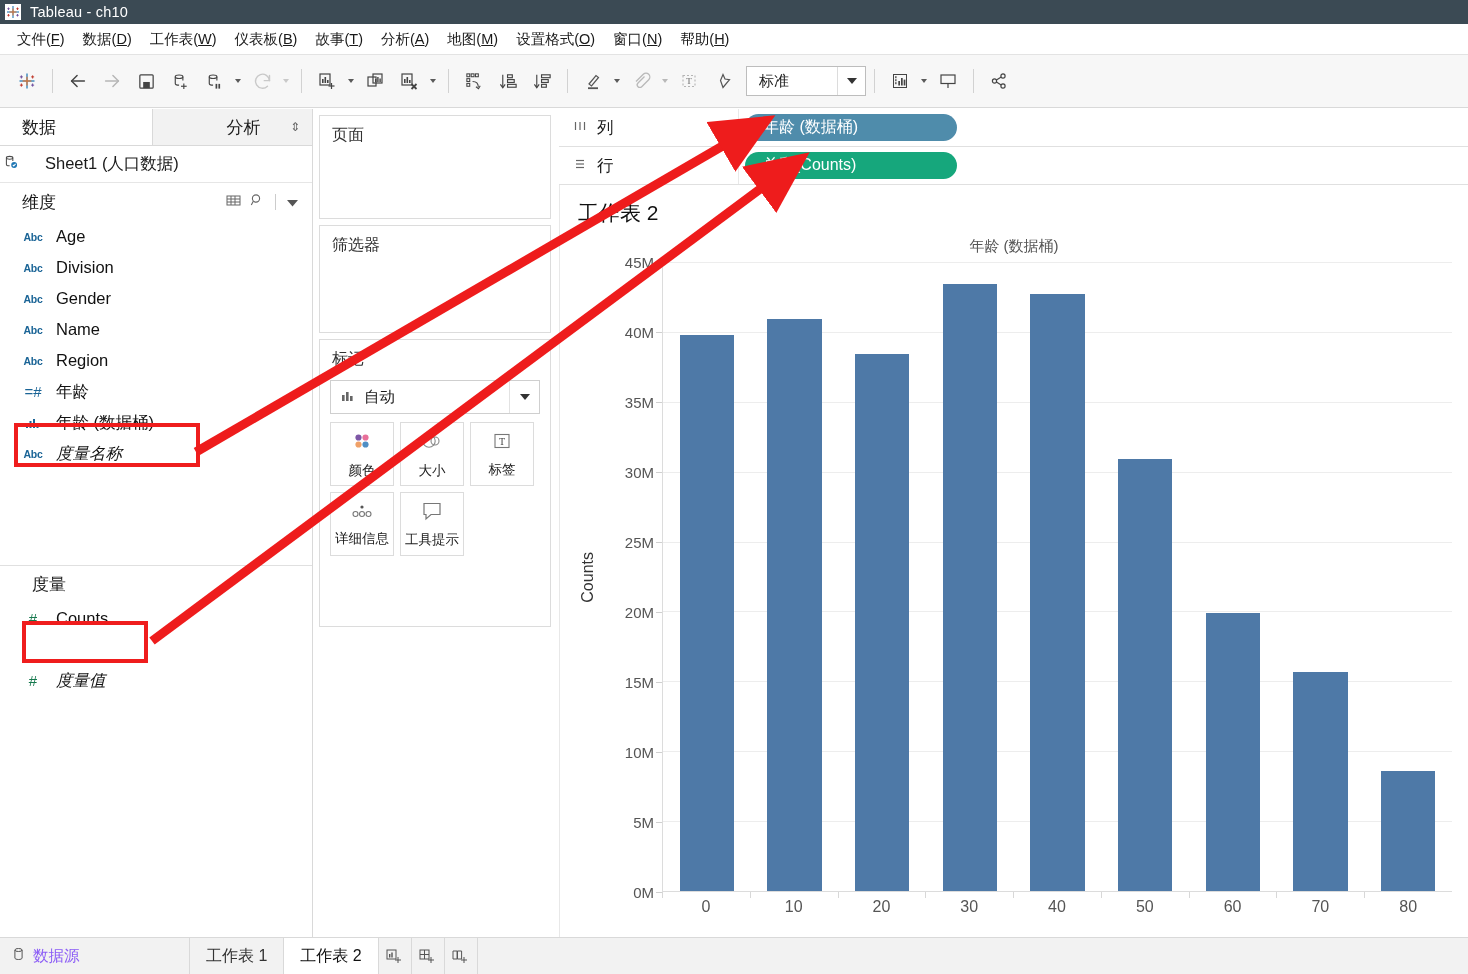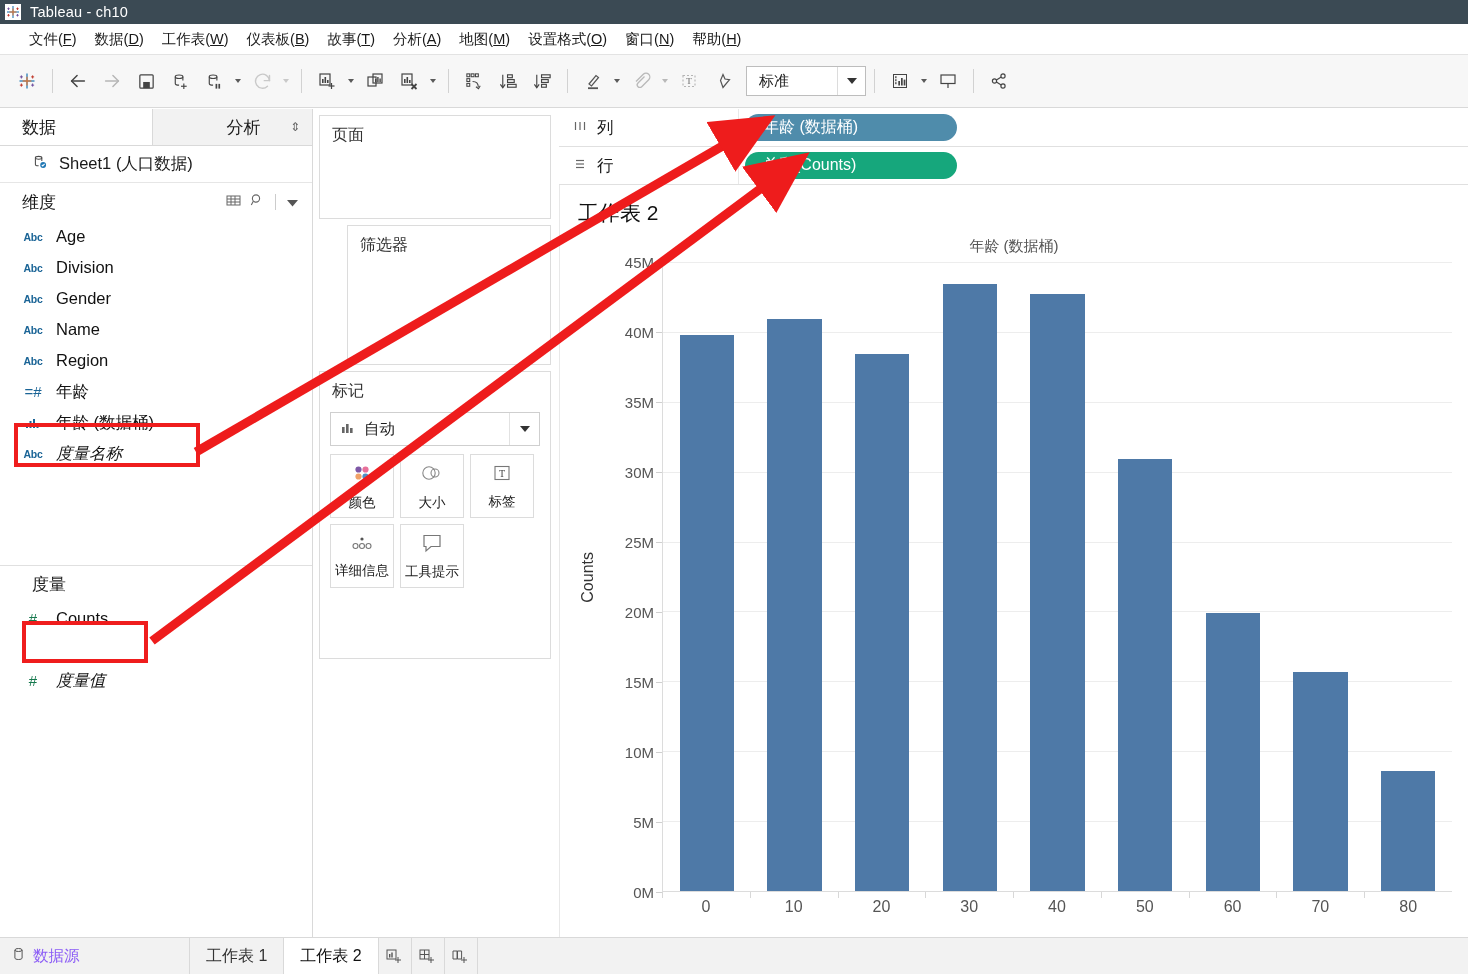--- a/index.html
+++ b/index.html
@@ -14,21 +14,21 @@
   .titlebar{
     height:24px; background:#3b4a54; display:flex; align-items:center;
     padding-left:4px; color:#fff; font-size:14px;
   }
   .tbl-logo{width:18px;height:18px;display:inline-flex;align-items:center;justify-content:center;margin-right:8px;}
   .titlebar .ttl{font-size:14.5px;letter-spacing:.2px;}
 
   
   .menubar{
     height:31px; background:#fff; display:flex; align-items:center;
-    padding-left:20px; border-bottom:1px solid #e3e3e3;
+    padding-left:8px; border-bottom:1px solid #e3e3e3;
   }
   .menu-item{font-size:14.5px;color:#1a1a1a;padding:2px 9px;cursor:default;white-space:nowrap;}
   .menu-item .ul{text-decoration:underline;}
 
   
   .toolbar{
     height:53px; background:#f7f7f7; border-bottom:1px solid #d9d9d9;
     display:flex; align-items:center; padding:0 10px; gap:0px;
   }
   .tb-btn{width:34px;height:34px;display:flex;align-items:center;justify-content:center;border-radius:2px;cursor:default;}
@@ -48,21 +48,21 @@
   .body{position:absolute;top:109px;left:0;width:1468px;height:828px;display:flex;}
 
   
   .leftpane{width:313px;height:100%;border-right:1px solid #d9d9d9;background:#fff;position:relative;}
   .pane-tabs{display:flex;height:37px;border-bottom:1px solid #d9d9d9;}
   .pane-tab{flex:0 0 152px;display:flex;align-items:center;justify-content:flex-start;font-size:17px;color:#1a1a1a;padding-left:22px;}
   .pane-tab.active{background:#fff;}
   .pane-tab.inactive{background:#f2f2f2;border-left:1px solid #d9d9d9;flex:1;justify-content:center;position:relative;}
   .pane-tab.inactive .sortglyph{position:absolute;right:12px;font-size:12px;color:#666;}
 
-  .ds-row{height:37px;display:flex;align-items:center;padding-left:32px;border-bottom:1px solid #e6e6e6;gap:10px;}
+  .ds-row{height:37px;display:flex;align-items:center;padding-left:3px;border-bottom:1px solid #e6e6e6;gap:25px;}
   .ds-row .lbl{font-size:16.5px;color:#1a1a1a;}
 
   .sec-head{height:38px;display:flex;align-items:center;padding:0 14px 0 22px;justify-content:space-between;}
   .sec-head .t{font-size:17px;color:#1a1a1a;}
   .sec-head .tools{display:flex;align-items:center;gap:9px;}
   .sec-head .tools .divider{width:1px;height:16px;background:#ccc;margin:0 2px;}
 
   .field{height:31px;display:flex;align-items:center;padding-left:22px;gap:12px;cursor:default;}
   .field .ficon{width:22px;display:flex;justify-content:center;align-items:center;}
   .field .fname{font-size:16.5px;color:#111;white-space:nowrap;}
@@ -71,21 +71,21 @@
   .hashg{font-size:15px;color:#1a6496;}
   .hashgr{font-size:15px;color:#16794e;}
 
   .measures-sep{border-top:1px solid #e0e0e0;margin-top:6px;padding-left:32px;}
 
   
   .midpane{width:246px;height:100%;background:#fff;padding:6px 8px 0 6px;display:flex;flex-direction:column;gap:6px;}
   .card{border:1px solid #dcdcdc;background:#fff;}
   .card .chead{font-size:16px;color:#333;padding:9px 0 6px 12px;}
   .card.pages{height:104px;}
-  .card.filters{height:140px;margin-left:28px;}
+  .card.filters{height:108px;}
   .card.marks{flex:0 0 288px;}
   .marks-select{
     height:34px;margin:4px 10px 8px 10px;border:1px solid #cfcfcf;background:#fff;
     display:flex;align-items:center;justify-content:space-between;font-family:Liberation Mono, monospace;
   }
   .marks-select .mv{display:flex;align-items:center;gap:7px;padding-left:10px;font-size:15.5px;color:#1a1a1a;}
   .marks-select .mdrop{width:30px;height:32px;display:flex;align-items:center;justify-content:center;border-left:1px solid #e2e2e2;}
   .marks-select .mdrop i{border-left:5px solid transparent;border-right:5px solid transparent;border-top:6px solid #333;display:block;}
   .mark-grid{display:flex;flex-wrap:wrap;gap:6px;padding:0 10px;}
   .mark-btn{width:64px;height:64px;border:1px solid #dcdcdc;background:#fff;display:flex;flex-direction:column;

